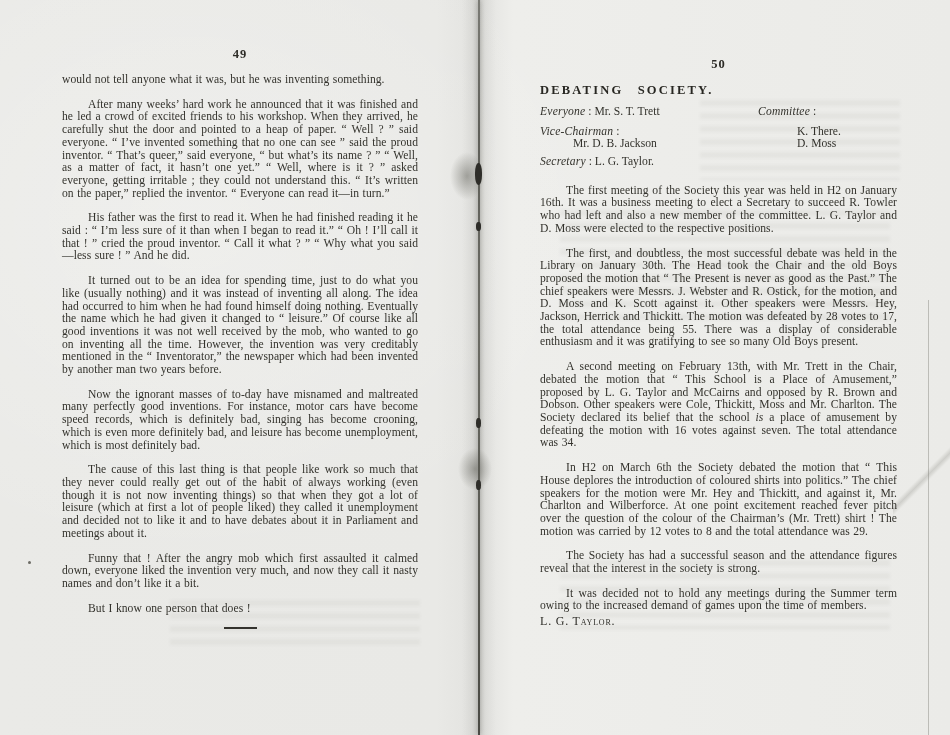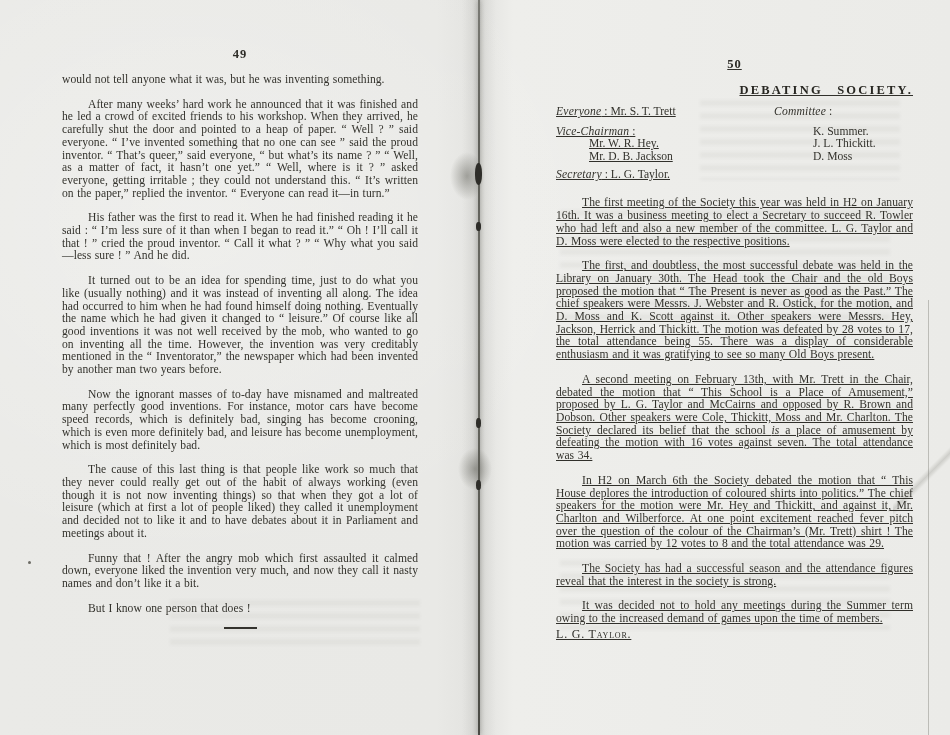--- a/index.html
+++ b/index.html
@@ -38,21 +38,21 @@
   
   .smudge {
     position: absolute;
     background: repeating-linear-gradient(to bottom, rgba(90,90,82,0.10) 0px, rgba(90,90,82,0.10) 6px, rgba(90,90,82,0) 6px, rgba(90,90,82,0) 13px);
     filter: blur(1.5px);
     opacity: 0.55;
   }
 
   .page { position: absolute; color: #31302b; }
   .page-left  { left: 62px;  top: 47px; width: 356px; }
-  .page-right { left: 556px; top: 57px; width: 357px; text-decoration: underline; }
+  .page-right { left: 540px; top: 57px; width: 357px; }
 
   .pagenum {
     text-align: center; font-size: 12.5px; font-weight: bold;
     letter-spacing: 1px; color: #2c2b26; margin: 0 0 12px 0;
   }
   .page-right .pagenum { margin-bottom: 11px; }
 
   .body-text p {
     margin: 0 0 12px 0;
     font-size: 11.6px; line-height: 12.7px;
@@ -64,21 +64,21 @@
   }
   .body-text p.noindent { text-indent: 0; }
 
   .rule {
     width: 33px; height: 2px; background: #34332e;
     margin: 8px auto 0 auto;
   }
 
   .heading {
     margin: 0 0 8px 0;
-    text-align: right;
+    text-align: left;
     font-size: 12.5px; font-weight: bold;
     letter-spacing: 2.2px; word-spacing: 9px;
     color: #282722;
   }
 
   .officers { position: relative; font-size: 11.6px; line-height: 12.7px; color: #33322c; margin-bottom: 16px; }
   .orow { position: relative; height: 12.7px; white-space: nowrap; }
   .orow.gap-after { margin-bottom: 7px; }
   .ocell-right { position: absolute; left: 218px; top: 0; }
   .ocell-names { position: absolute; left: 257px; top: 0; }
@@ -137,25 +137,21 @@
     <div class="pagenum">50</div>
     <h2 class="heading">DEBATING  SOCIETY.</h2>
 
     <div class="officers">
       <div class="orow gap-after">
         <span><em>Everyone</em><span>&nbsp;: Mr. S. T. Trett</span></span>
         <span class="ocell-right"><em>Committee</em><span>&nbsp;:</span></span>
       </div>
       <div class="orow">
         <span><em>Vice-Chairman</em><span>&nbsp;:</span></span>
-        <span class="ocell-names">K. Summer.</span>
-      </div>
-      <div class="orow">
-        <span class="ocell-members">Mr. W. R. Hey.</span>
-        <span class="ocell-names">J. L. Thickitt.</span>
+        <span class="ocell-names">K. There.</span>
       </div>
       <div class="orow">
         <span class="ocell-members">Mr. D. B. Jackson</span>
         <span class="ocell-names">D. Moss</span>
       </div>
       <div class="sec-line">
         <em>Secretary</em><span>&nbsp;: L. G. Taylor.</span>
       </div>
     </div>
 

